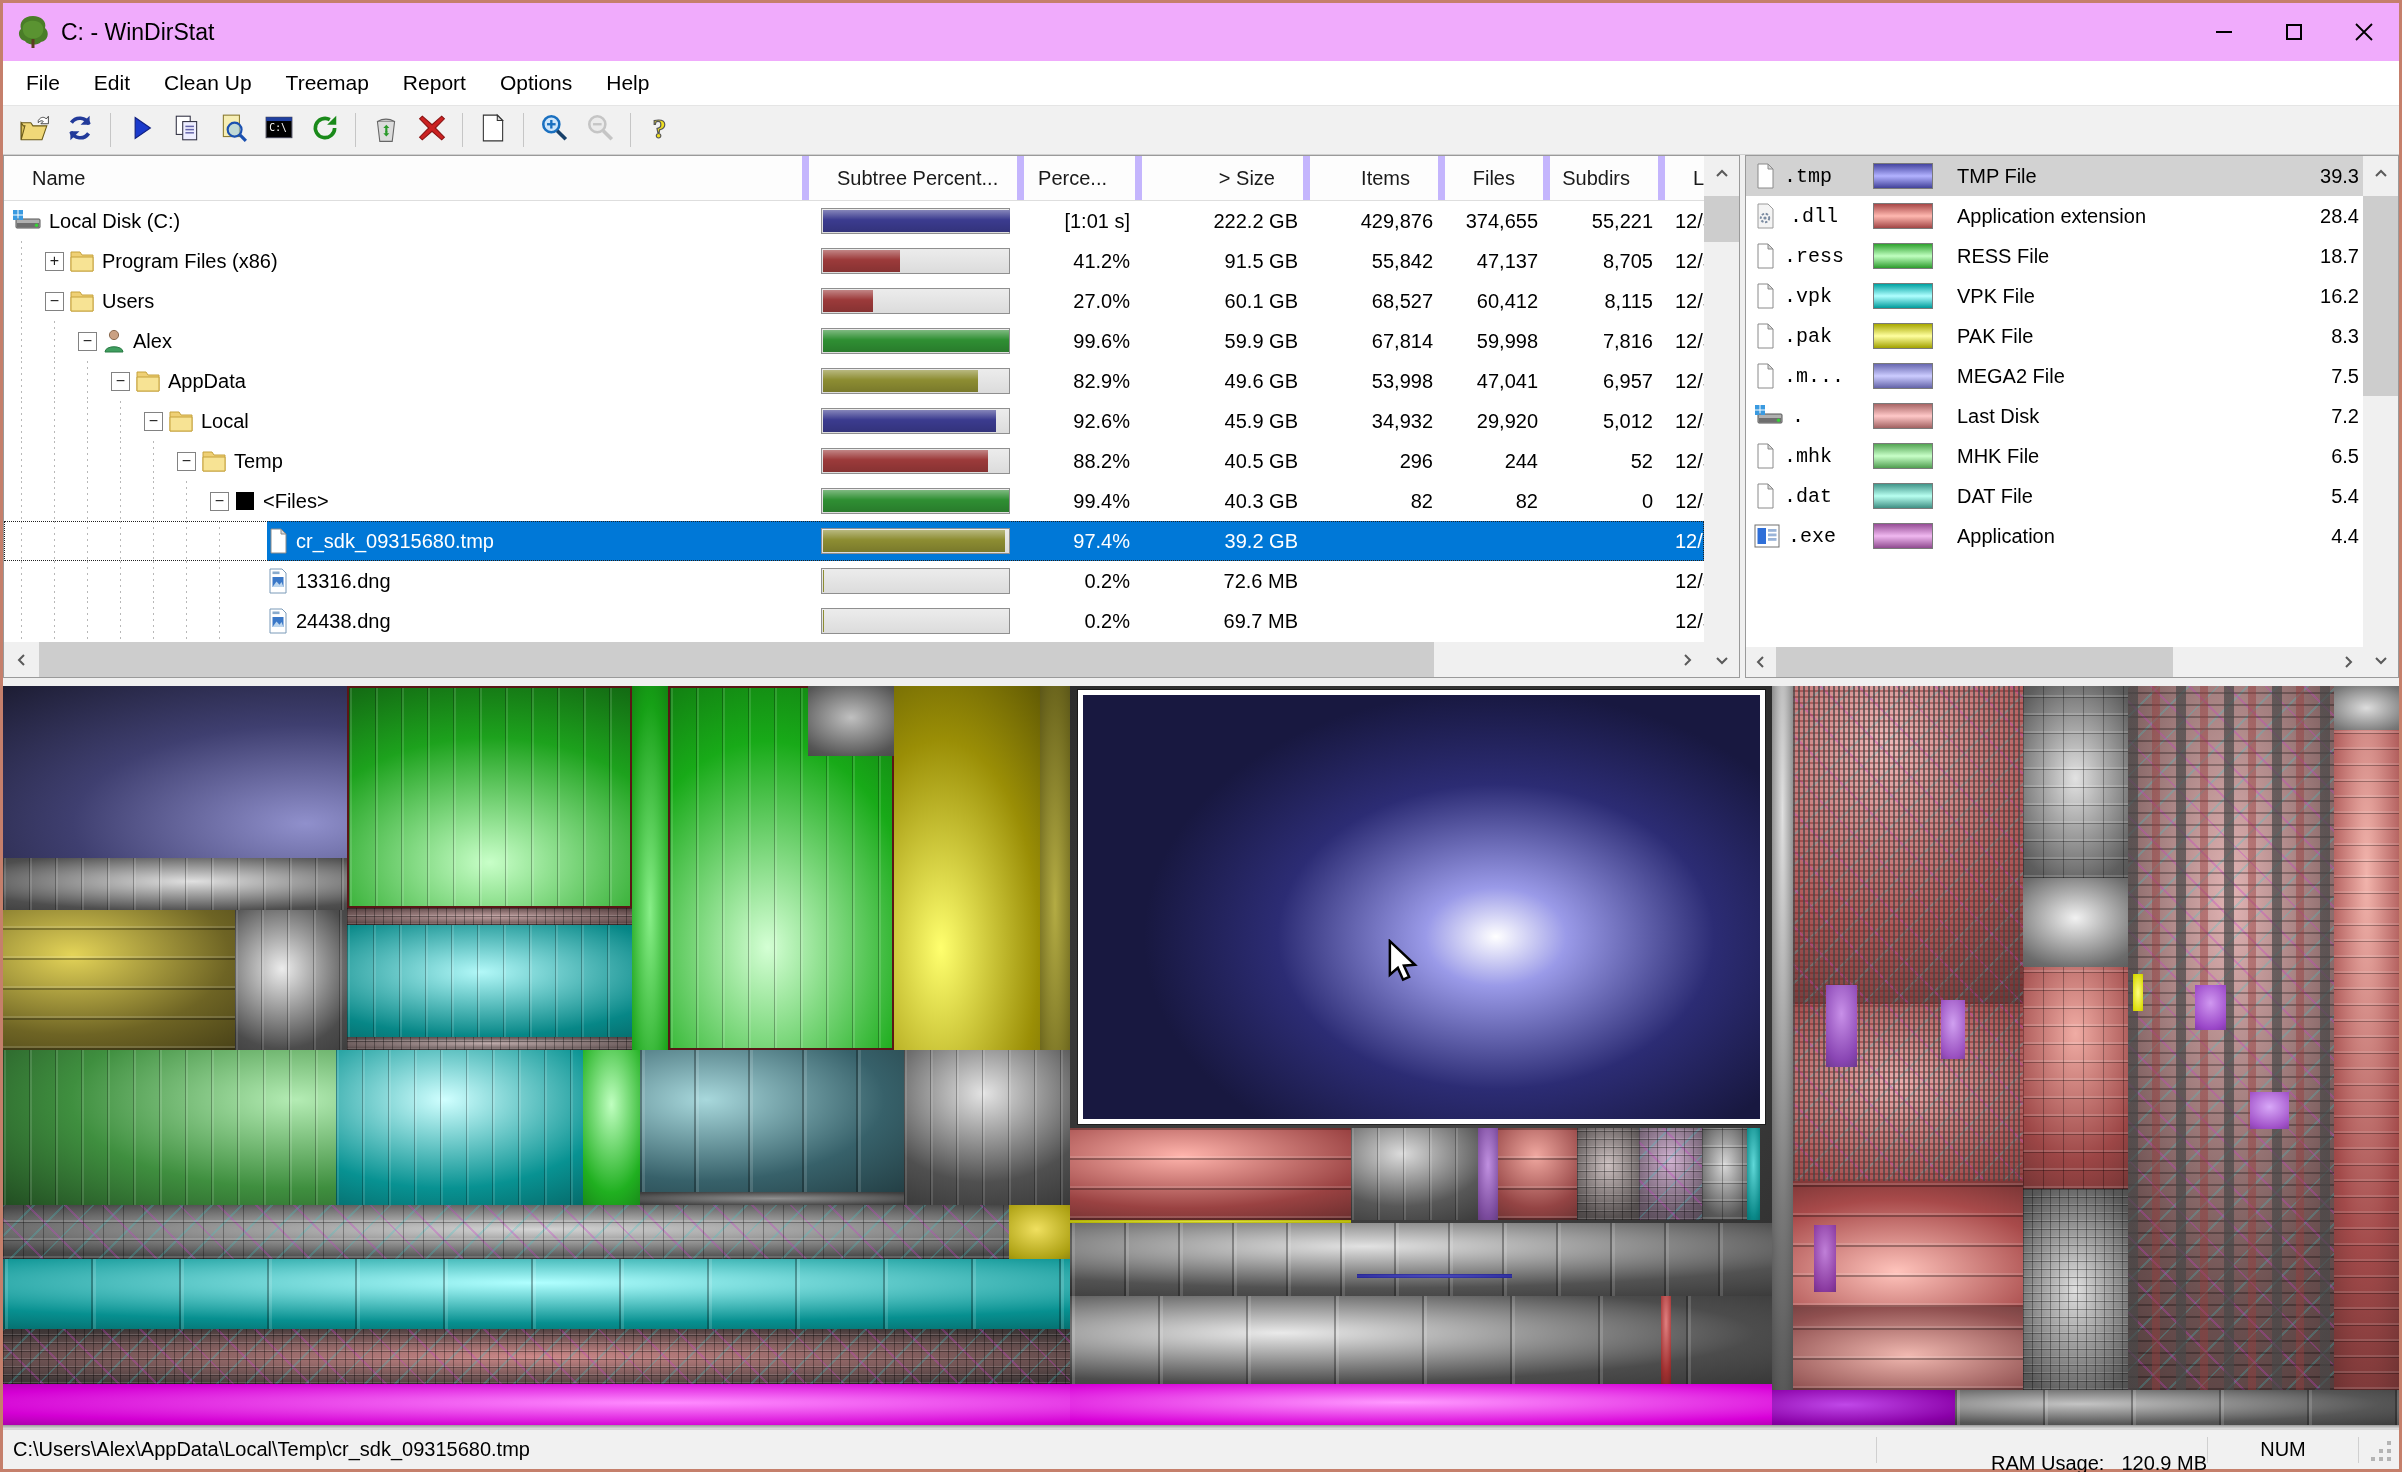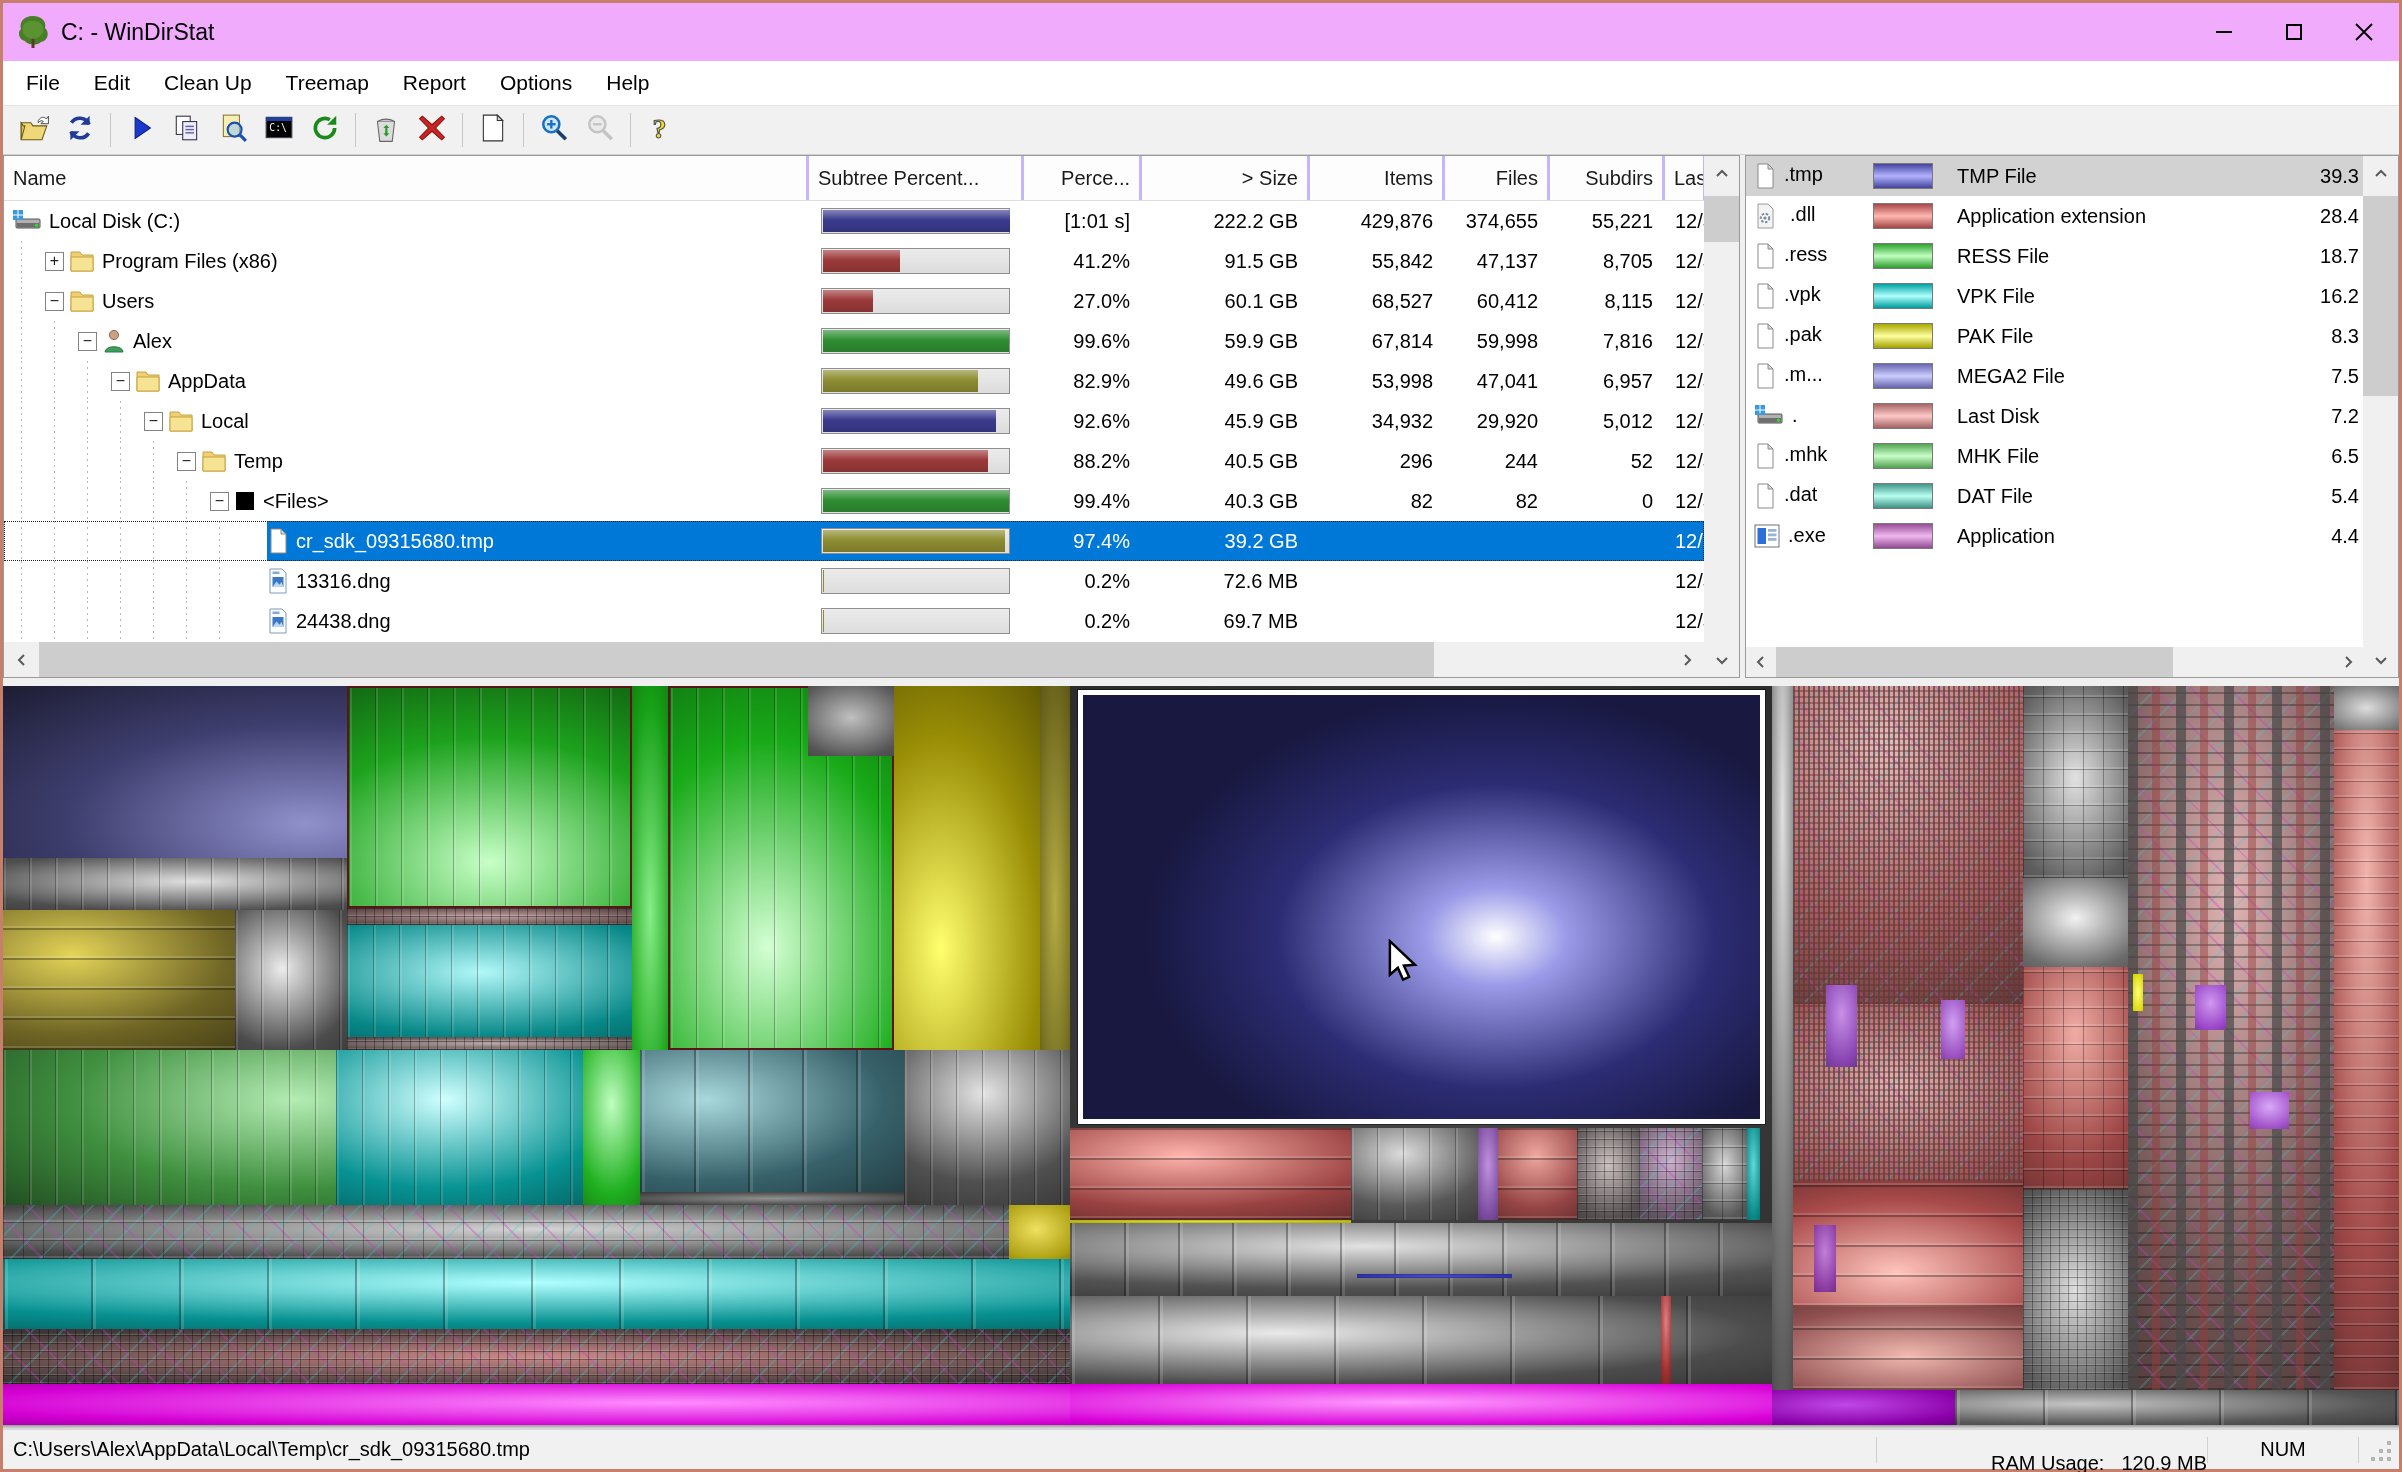--- a/index.html
+++ b/index.html
@@ -25,36 +25,36 @@
   .tool-btn.disabled{opacity:.5;filter:grayscale(1);}
   .tool-sep{width:1px;height:34px;background:#c6c6c6;margin:0 7px;flex:none;}
 
   
   .panel{position:absolute;top:152px;height:523px;background:#fff;border:1px solid #9a9a9a;box-sizing:border-box;}
   .panel-left{left:0;width:1737px;}
   .panel-right{left:1742px;width:654px;}
   .list-area{position:absolute;left:0;top:0;right:35px;bottom:35px;overflow:hidden;}
   .panel-right .list-area{bottom:30px;}
   .lv-header{height:45px;display:grid;background:#fdfdfd;border-bottom:1px solid #dedede;box-sizing:border-box;}
-  .lv-h{font-size:20px;color:#1a1a1a;display:flex;align-items:center;padding:0 9px;border-right:3px solid #c4b5fd;box-sizing:border-box;white-space:nowrap;overflow:hidden;}
+  .lv-h{font-size:20px;color:#1a1a1a;display:flex;align-items:center;padding:0 28px;border-right:7px solid #c4b5fd;box-sizing:border-box;white-space:nowrap;overflow:hidden;}
   .lv-h.r{justify-content:flex-end;}
   .row{height:40px;display:grid;font-size:20px;color:#000;align-items:center;}
   .cell{white-space:nowrap;overflow:hidden;padding:0 12px;box-sizing:border-box;}
   .cell.r{text-align:right;}
   .cell.last{padding:0 0 0 10px;}
   .name-cell{display:flex;align-items:center;height:100%;padding:0;overflow:hidden;background-repeat:no-repeat;}
   .exp-slot{width:24px;flex:none;display:flex;align-items:center;}
   .expander{width:19px;height:19px;border:1px solid #828282;background:#fff;font-size:16px;line-height:16px;text-align:center;box-sizing:border-box;color:#222;}
   .row-icon{flex:none;margin-right:7px;display:flex;}
   .row-label{white-space:nowrap;}
   .row.sel{outline:1px dotted #222;outline-offset:-1px;color:#fff;}
   .bar-frame{height:24px;margin:0 14px 0 12px;border:1px solid #8f8f8f;background:linear-gradient(180deg,#ececec,#dcdcdc);position:relative;}
   .bar-fill{position:absolute;left:1px;top:1px;bottom:1px;background-image:linear-gradient(180deg,rgba(255,255,255,.38),rgba(255,255,255,0) 45%,rgba(0,0,0,.14));}
   .swatch{width:60px;height:26px;border:1px solid #7a7a7a;box-sizing:border-box;}
-  .ext-cell{display:flex;padding-left:8px;}
+  .ext-cell{display:flex;align-items:center;padding-left:8px;font-family:Liberation Mono, monospace;}
   .ext-cell .row-icon{margin-right:8px;}
 
   
   .vscroll{position:absolute;top:0;right:0;bottom:0;width:35px;background:#f0f0f0;}
   .hscroll{position:absolute;left:0;bottom:0;right:35px;height:35px;background:#f0f0f0;}
   .panel-right .hscroll{height:30px;}
   .sc-arrow{position:absolute;display:flex;align-items:center;justify-content:center;background:#f0f0f0;}
   .sc-thumb{position:absolute;background:#cdcdcd;}
 
   

